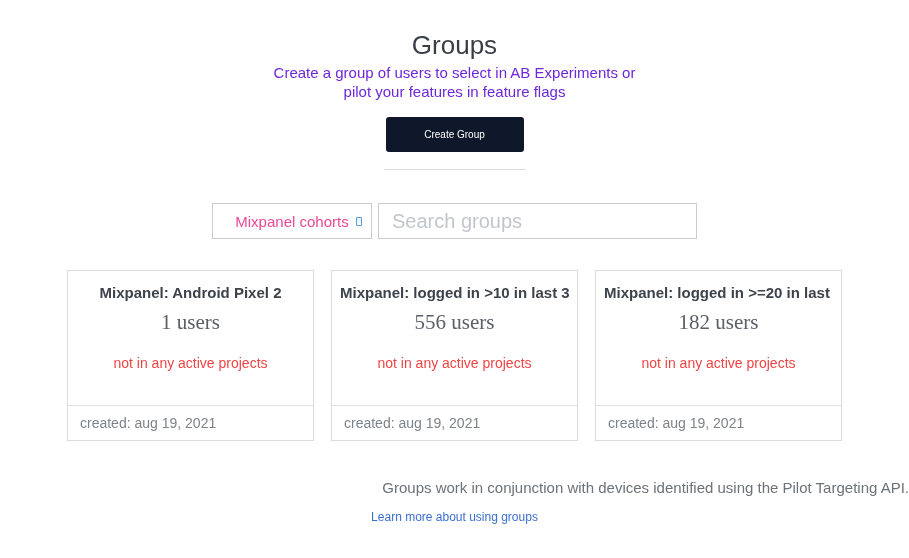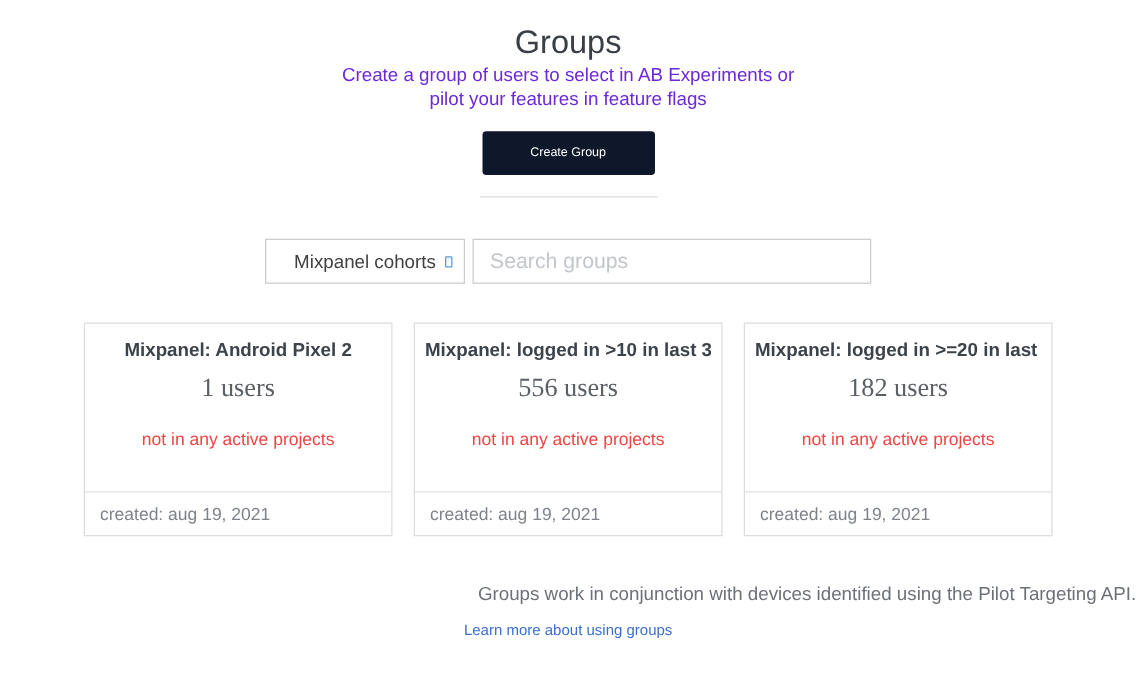--- a/index.html
+++ b/index.html
@@ -3,21 +3,21 @@
 <meta charset="utf-8">
 <style>
   * { box-sizing: border-box; }
   html, body { margin: 0; padding: 0; }
   body {
     width: 909px; height: 558px;
     background: #ffffff;
     font-family: "Liberation Sans", sans-serif;
     overflow: hidden;
   }
-  .page { width: 909px; height: 440px; padding-top: 18px; }
+  .page { width: 909px; height: 440px; padding-top: 30px; }
 
   
   .page-title {
     margin: 0;
     text-align: center;
     font-size: 26px;
     line-height: 30px;
     font-weight: 400;
     color: #3a3f46;
   }
@@ -65,41 +65,41 @@
   .dropdown {
     position: relative;
     width: 160px;
     height: 36px;
     border: 1px solid #cccccc;
     background: #ffffff;
     display: flex;
     align-items: center;
     justify-content: center;
     font-size: 15px;
-    color: #404040;
+    color: #ec4899;
     cursor: pointer;
     text-align: center;
   }
   .dropdown .tofu-box {
     position: absolute;
     right: 9px;
     top: 13px;
     width: 6px;
     height: 9px;
     border: 1px solid #5b9bd5;
     border-radius: 1px;
     background: linear-gradient(135deg, #dff0ff 0%, #ffffff 100%);
   }
   .search-input {
     width: 319px;
     height: 36px;
     border: 1px solid #cccccc;
     padding: 0 13px;
     font-family: "Liberation Sans", sans-serif;
-    font-size: 17px;
+    font-size: 20px;
     color: #3a3f46;
     outline: none;
   }
   .search-input::placeholder { color: #c2c6cb; }
 
   
   .cards {
     display: flex;
     justify-content: center;
     gap: 17px;

